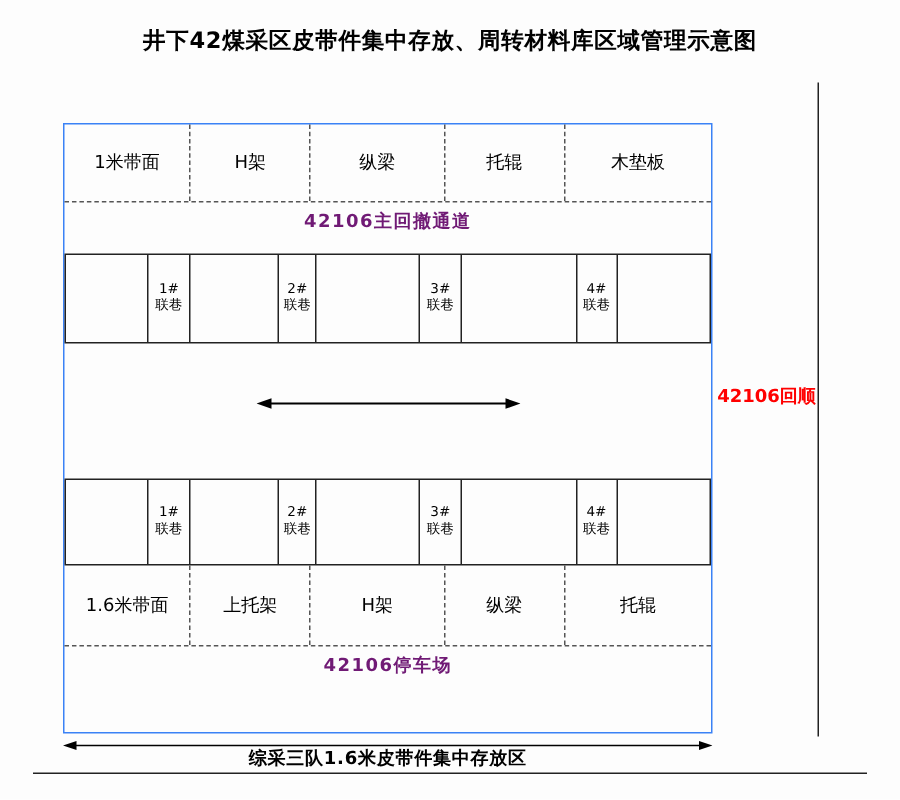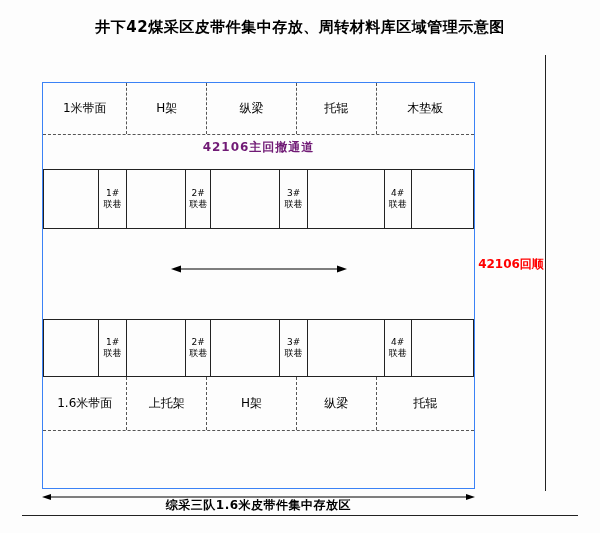--- a/index.html
+++ b/index.html
@@ -158,20 +158,21 @@
           <span>H架</span>
         </div>
       <div class="mcell tw4">
           <span>纵梁</span>
         </div>
       <div class="mcell tw5">
           <span>托辊</span>
         </div>
     </div>
 
+    <div class="red-label lbl-parking">42106停车场</div>
 
   </div>
 
   <div class="right-line"></div>
   <div class="corridor-label">42106回顺</div>
 
   <div class="dim-wrap">
     <svg width="433" height="10" viewBox="0 0 433 10">
       <line x1="7" y1="5" x2="426" y2="5" stroke="#000" stroke-width="1"></line>
       <path d="M0,5 L9,2 L9,8 Z" fill="#000"></path>

